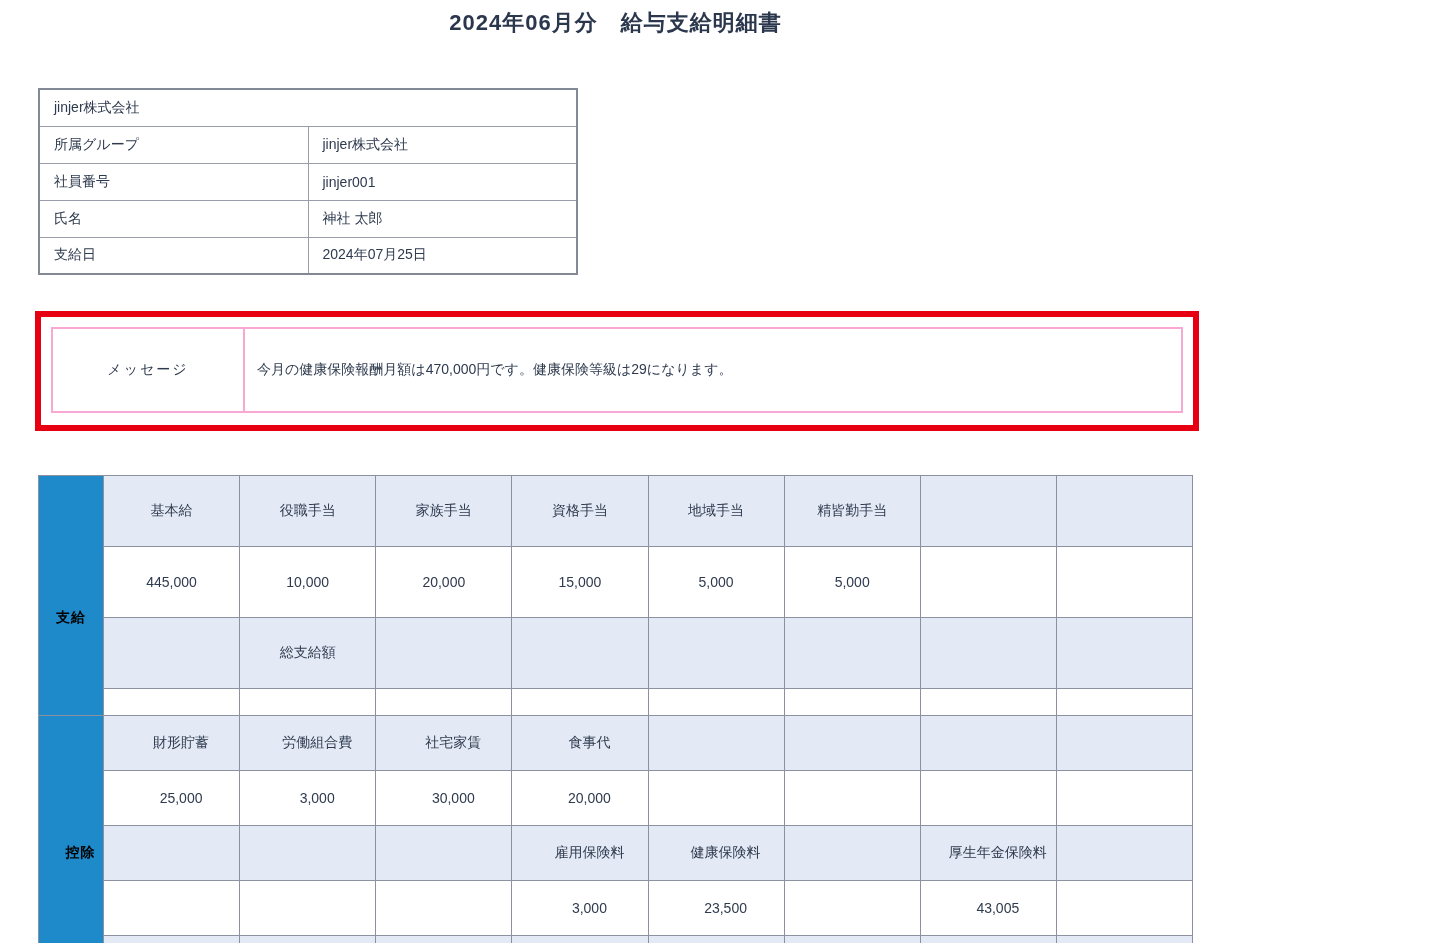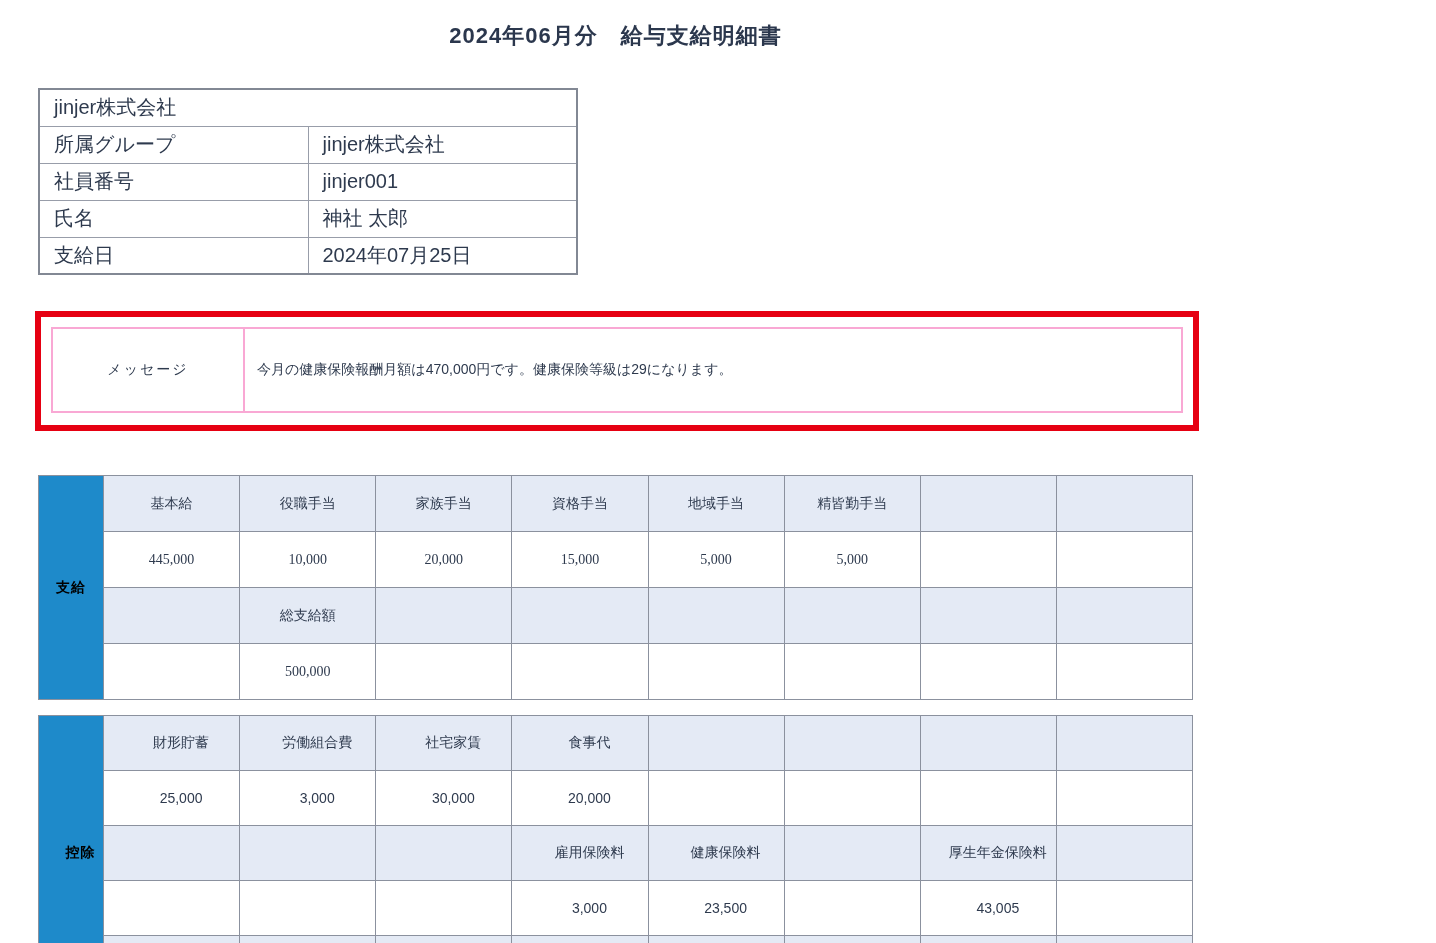--- a/index.html
+++ b/index.html
@@ -8,38 +8,38 @@
     position: relative;
     width: 1436px;
     height: 943px;
     overflow: hidden;
     background: #ffffff;
     font-family: "Liberation Sans", "DejaVu Sans", sans-serif;
     color: #2e3a4e;
   }
   .title {
     position: absolute;
-    top: 21px;
+    top: 8px;
     left: 38px;
     width: 1155px;
     text-align: center;
     font-size: 22px;
     font-weight: 600;
     letter-spacing: 1px;
     color: #2b374d;
   }
   
   .info-table {
     position: absolute;
     top: 88px;
     left: 38px;
     width: 540px;
     border-collapse: collapse;
     table-layout: fixed;
-    font-size: 20px;
+    font-size: 14px;
     border: 2px solid #828894;
   }
   .info-table td {
     border: 1px solid #989da9;
     height: 37px;
     padding: 0 14px;
     background: #ffffff;
     white-space: nowrap;
     overflow: hidden;
   }
@@ -75,21 +75,21 @@
     font-size: 14px;
     text-align: center;
     border: 1px solid #8b919e;
   }
   .grid-table td {
     border: 1px solid #8b919e;
     overflow: hidden;
     white-space: nowrap;
   }
   .pay-table { top: 475px; }
-  .pay-table td { height: 56px; font-family: Liberation Serif, serif; }
+  .pay-table td { height: 71px; }
   .ded-table { top: 715px; }
   .ded-table td { height: 55px; padding-left: 20px; }
   .grid-table td.h { background: #e4eaf5; }
   .grid-table td.v { background: #ffffff; }
   .grid-table td.side {
     background: #1e8aca;
     color: #000000;
     font-weight: 600;
     letter-spacing: 1px;
     text-align: center;

